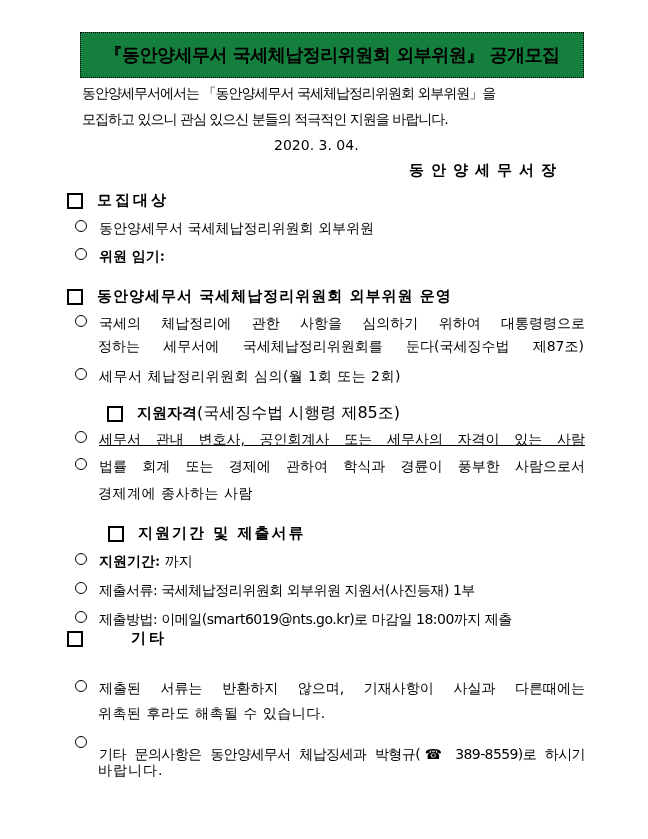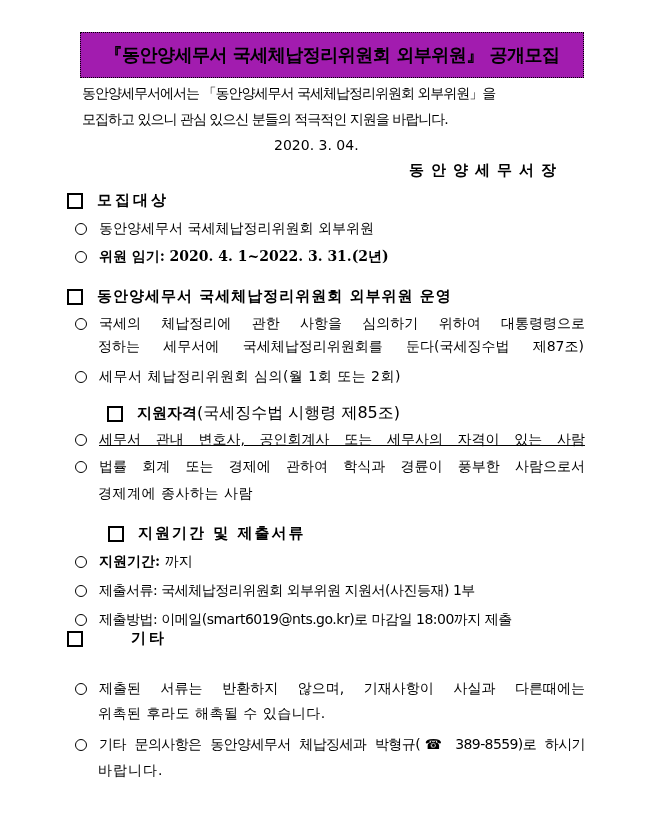--- a/index.html
+++ b/index.html
@@ -3,21 +3,21 @@
   <meta charset="utf-8">
   <style>
     html, body { margin: 0; padding: 0; background: #ffffff; }
     body {
       width: 648px; height: 839px; position: relative; overflow: hidden;
       font-family: "DejaVu Sans", "Liberation Sans", sans-serif;
       color: #000;
     }
     .title-box {
       position: absolute; left: 80px; top: 32px; width: 502px; height: 44px;
-      background: #a21caf; border: 1px dotted #000;
+      background: #15803d; border: 1px dotted #000;
       display: flex; align-items: center; justify-content: center;
       font-size: 18px; font-weight: bold; letter-spacing: -0.5px;
       font-family: "DejaVu Serif", "Liberation Serif", serif;
     }
     .intro {
       position: absolute; left: 82px; font-size: 14px; letter-spacing: -1px;
       white-space: nowrap;
     }
     .date {
       position: absolute; left: 274px; top: 137px; font-size: 14px; white-space: nowrap;
@@ -30,21 +30,21 @@
     .sec-head {
       position: absolute; left: 67px; display: flex; align-items: center;
       font-size: 15px; font-weight: bold; white-space: nowrap;
       font-family: "DejaVu Serif", "Liberation Serif", serif;
     }
     .sec-head .box {
       width: 12px; height: 12px; border: 2px solid #000; margin-right: 14px; flex: none;
     }
     .sec-head .normal { font-weight: normal; font-family: "DejaVu Sans", sans-serif; font-size: 16px; }
     .item {
-      position: absolute; left: 75px; display: flex; align-items: center;
+      position: absolute; left: 75px; display: flex; align-items: flex-start;
       font-size: 14px; white-space: nowrap;
     }
     .item .bullet {
       width: 10px; height: 10px; border: 1.3px solid #000; border-radius: 50%;
       margin-right: 12px; flex: none; position: relative; top: 0px;
     }
     .item .b { font-weight: bold; font-family: "DejaVu Serif", serif; }
     .cont {
       position: absolute; left: 98px; font-size: 14px; white-space: nowrap;
     }
@@ -67,21 +67,20 @@
   <span class="box"></span>
   <span style="letter-spacing:3px;">모집대상</span>
 </div>
 <div class="item" style="top:220px;">
   <span class="bullet"></span>
   <span>동안양세무서 국세체납정리위원회 외부위원</span>
 </div>
 <div class="item" style="top:248px;">
   <span class="bullet"></span>
   <span class="b">위원 임기:</span>&nbsp;
-  <span class="b">2020. 4. 1~2022. 3. 31.(2년)</span>
 </div>
 
 <div class="sec-head" style="top:287px;">
   <span class="box"></span>
   <span style="letter-spacing:1px;">동안양세무서 국세체납정리위원회 외부위원 운영</span>
 </div>
 <div class="item" style="top:315px;">
   <span class="bullet"></span>
   <span class="just">국세의 체납정리에 관한 사항을 심의하기 위하여 대통령령으로</span>
 </div>
@@ -128,15 +127,15 @@
   <span class="box"></span>
   <span style="letter-spacing:3px;">기타</span>
 </div>
 <div class="item" style="top:680px;">
   <span class="bullet"></span>
   <span class="just">제출된 서류는 반환하지 않으며, 기재사항이 사실과 다른때에는</span>
 </div>
 <div class="cont" style="top:705px; letter-spacing:0.5px;">위촉된 후라도 해촉될 수 있습니다.</div>
 <div class="item" style="top:736px;">
   <span class="bullet"></span>
-  <span class="just" style="letter-spacing:-0.6px;">기타 문의사항은 동안양세무서 체납징세과 박형규(☎ 389-8559)로 하시기</span>
+  <span class="just" style="letter-spacing:-0.6px;margin-top:10px;">기타 문의사항은 동안양세무서 체납징세과 박형규(☎ 389-8559)로 하시기</span>
 </div>
 <div class="cont" style="top:762px; letter-spacing:1px;">바랍니다.</div>
 
 </body></html>

